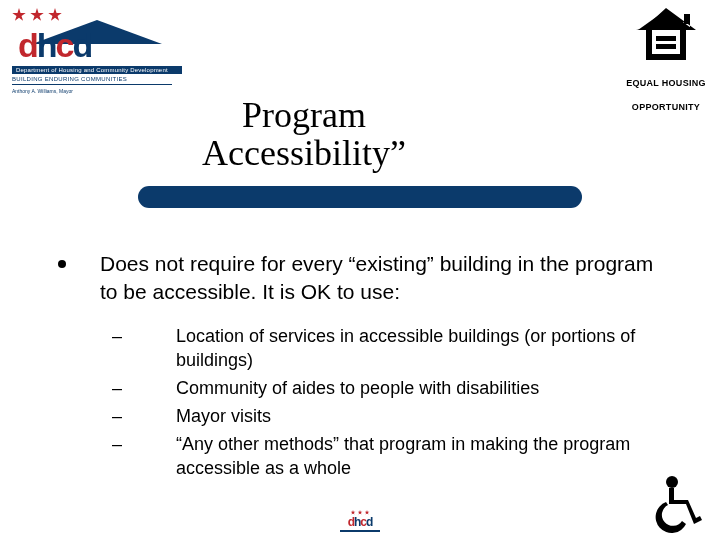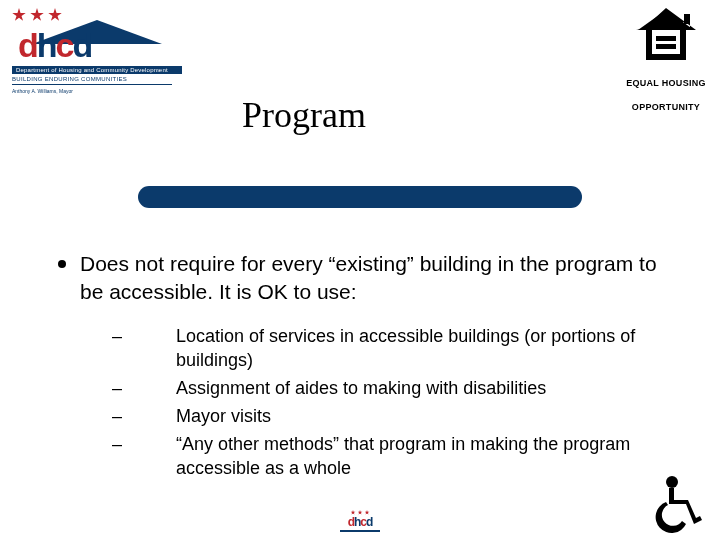--- a/index.html
+++ b/index.html
@@ -27,21 +27,21 @@
 
   
   .title-wrap { position: absolute; top: 96px; left: 0; width: 608px; text-align: center; }
   .title-wrap .title { font-family: "Times New Roman", Times, serif; font-size: 36px; line-height: 38px; }
   .title-bar { position: absolute; top: 186px; left: 138px; width: 444px; height: 22px; background: #0b3a6b; border-radius: 12px; }
 
   
   .content { position: absolute; top: 250px; left: 58px; width: 612px; }
   .bullet { display: flex; gap: 14px; font-size: 21px; line-height: 28px; }
   .bullet .dot { width: 8px; height: 8px; background: #000; border-radius: 50%; margin-top: 10px; flex: 0 0 8px; }
-  .bullet .text { flex: 1; }
+  .bullet .text { flex: 1; margin-left: 20px; }
 
   .sublist { margin-top: 18px; margin-left: 54px; }
   .sub-item { display: flex; gap: 14px; font-size: 18px; line-height: 24px; margin-bottom: 4px; }
   .sub-item .dash { flex: 0 0 10px; text-align: center; }
   .sub-item .text { flex: 1; margin-left: 40px; }
 
   
   .footer-logo { position: absolute; bottom: 8px; left: 50%; transform: translateX(-50%); text-align: center; }
   .footer-logo .mini-stars { display: flex; gap: 2px; justify-content: center; }
   .footer-logo .mini-star { width: 5px; height: 5px; background: #c1272d; clip-path: polygon(50% 0,61% 35%,98% 35%,68% 57%,79% 91%,50% 70%,21% 91%,32% 57%,2% 35%,39% 35%); }
@@ -83,36 +83,37 @@
       <rect x="22" y="28" width="20" height="5" fill="#000"></rect>
       <rect x="22" y="36" width="20" height="5" fill="#000"></rect>
       <rect x="50" y="6" width="6" height="10" fill="#000"></rect>
     </svg>
     <div class="txt">EQUAL HOUSING</div>
     <div class="txt">OPPORTUNITY</div>
   </div>
 
   <div class="title-wrap">
     <div class="title">Program</div>
+    <div class="title">Accessibility”</div>
   </div>
   <div class="title-bar"></div>
 
   <div class="content">
     <div class="bullet">
       <div class="dot"></div>
       <div class="text">Does not require for every “existing” building in the program to be accessible.  It is OK to use:</div>
     </div>
     <div class="sublist">
       <div class="sub-item">
         <div class="dash">–</div>
         <div class="text">Location of services in accessible buildings (or portions of buildings)</div>
       </div>
       <div class="sub-item">
         <div class="dash">–</div>
-        <div class="text">Assignment of aides to making with disabilities</div>
+        <div class="text">Community of aides to people with disabilities</div>
       </div>
       <div class="sub-item">
         <div class="dash">–</div>
         <div class="text">Mayor visits</div>
       </div>
       <div class="sub-item">
         <div class="dash">–</div>
         <div class="text">“Any other methods” that program in making the program accessible as a whole</div>
       </div>
     </div>

